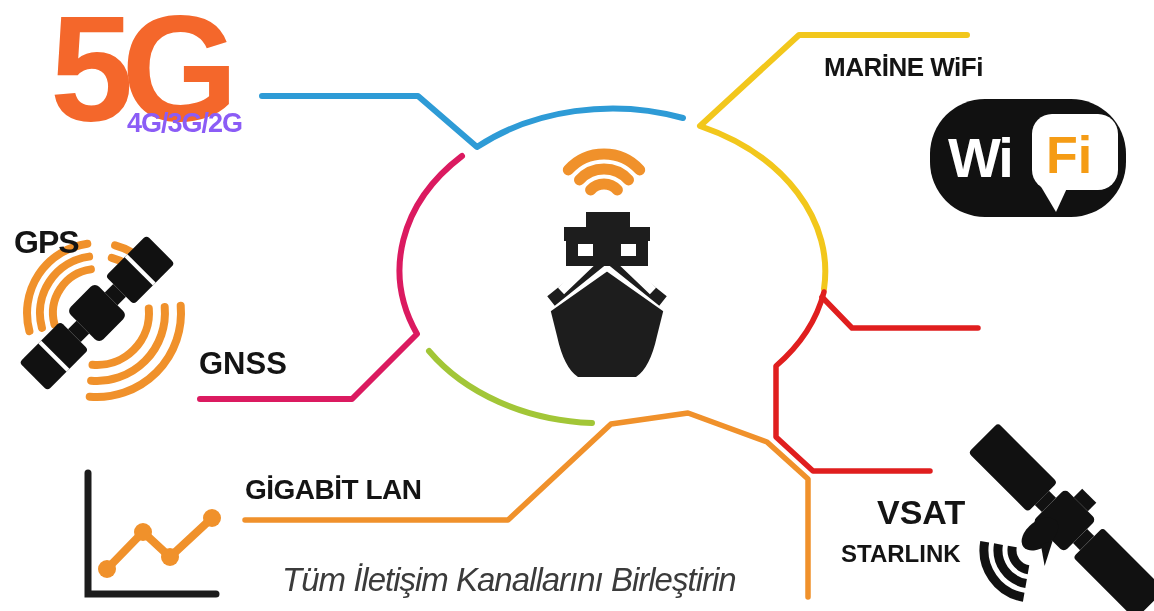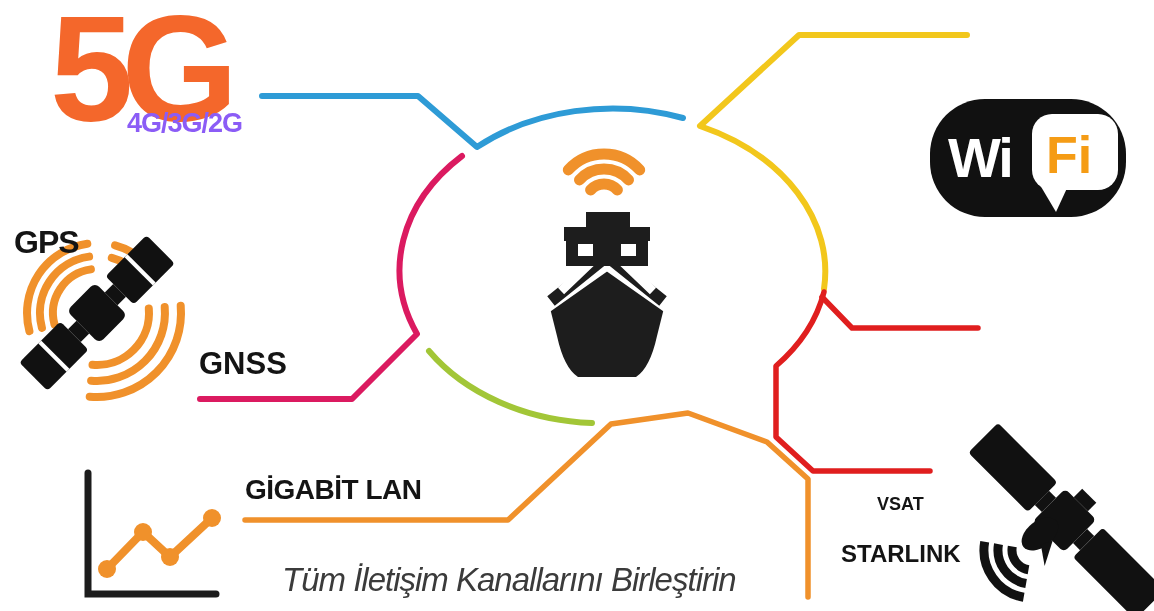--- a/index.html
+++ b/index.html
@@ -25,21 +25,21 @@
     letter-spacing:-12px;
     color:#F4672B;
     line-height:0.95;
   }
   .lbl-cellular{left:127px;top:110px;font-size:27px;color:#8b5cf6;letter-spacing:-1px;}
   .lbl-sim{left:275px;top:58px;font-size:26px;letter-spacing:-0.5px;}
   .lbl-marine{left:824px;top:54px;font-size:26px;letter-spacing:-0.5px;}
   .lbl-gps{left:14px;top:226px;font-size:32px;letter-spacing:-1px;}
   .lbl-gnss{left:199px;top:348px;font-size:31px;}
   .lbl-gigabit{left:245px;top:476px;font-size:28px;letter-spacing:-0.5px;}
-  .lbl-vsat{left:877px;top:495px;font-size:18px;}
+  .lbl-vsat{left:877px;top:495px;font-size:34px;}
   .lbl-starlink{left:841px;top:542px;font-size:24px;}
   .lbl-tagline{
     left:282px;top:563px;
     font-size:33px;
     font-weight:normal;
     font-style:italic;
     color:#3B3B3B;
     letter-spacing:-1px;
   }
   .wifi-letter{font-family:"Liberation Sans","DejaVu Sans",sans-serif;font-weight:bold;}
@@ -137,20 +137,21 @@
       <g fill="none" stroke="#111111" stroke-width="9">
         <path d="M1028.5,569.7 A20,20 0 0 1 1012.3,546.5"></path>
         <path d="M1026.1,583.5 A34,34 0 0 1 998.5,544.1"></path>
         <path d="M1023.7,597.3 A48,48 0 0 1 984.7,541.7"></path>
       </g>
     </g>
   </svg>
 
   <div class="lbl lbl-5g">5G</div>
   <div class="lbl lbl-cellular">4G/3G/2G</div>
+  <div class="lbl lbl-marine">MARİNE WiFi</div>
   <div class="lbl lbl-gps">GPS</div>
   <div class="lbl lbl-gnss">GNSS</div>
   <div class="lbl lbl-gigabit">GİGABİT LAN</div>
   <div class="lbl lbl-vsat">VSAT</div>
   <div class="lbl lbl-starlink">STARLINK</div>
   <div class="lbl lbl-tagline">Tüm İletişim Kanallarını Birleştirin</div>
 
 </div>
 
 </body></html>

